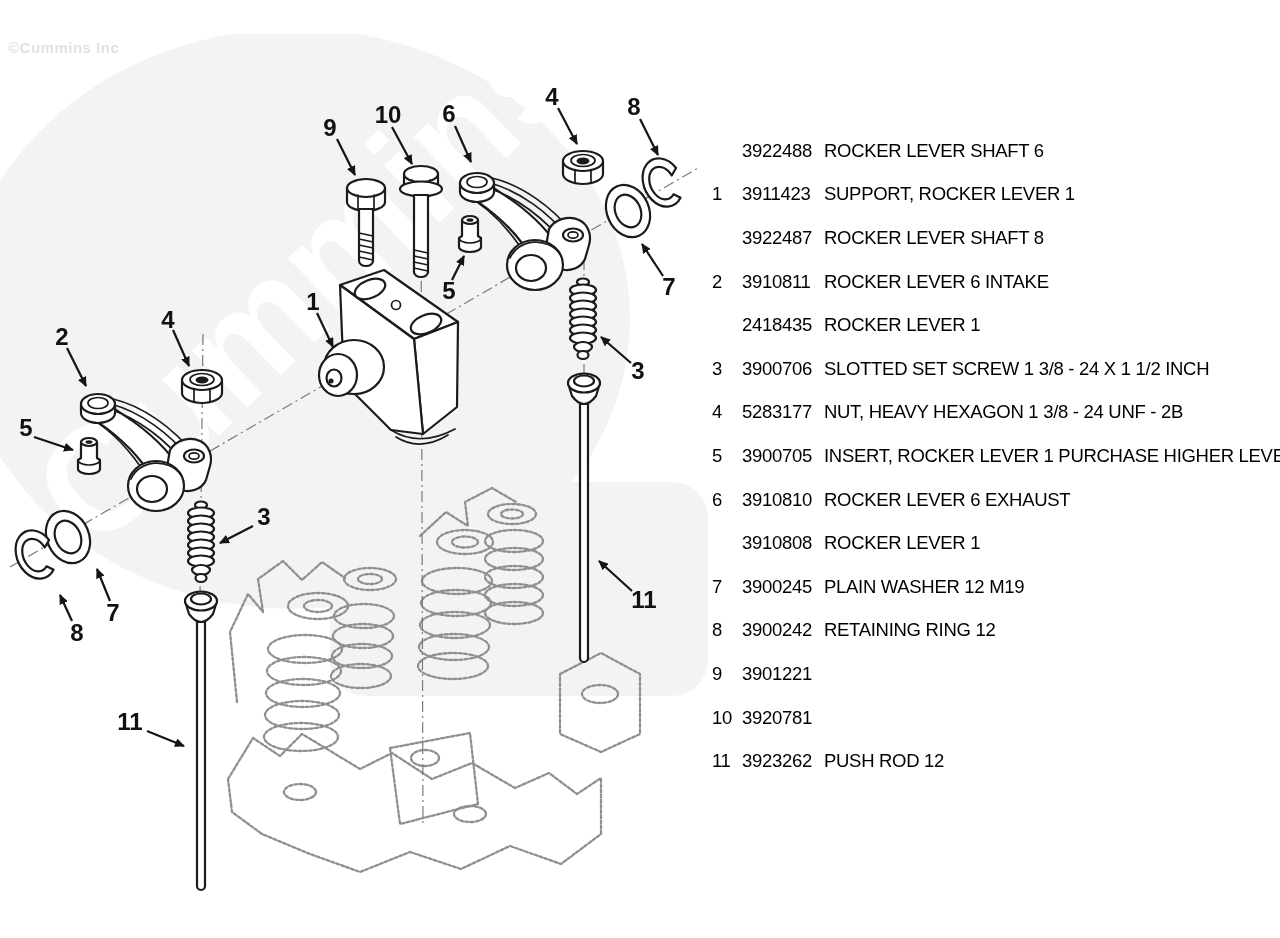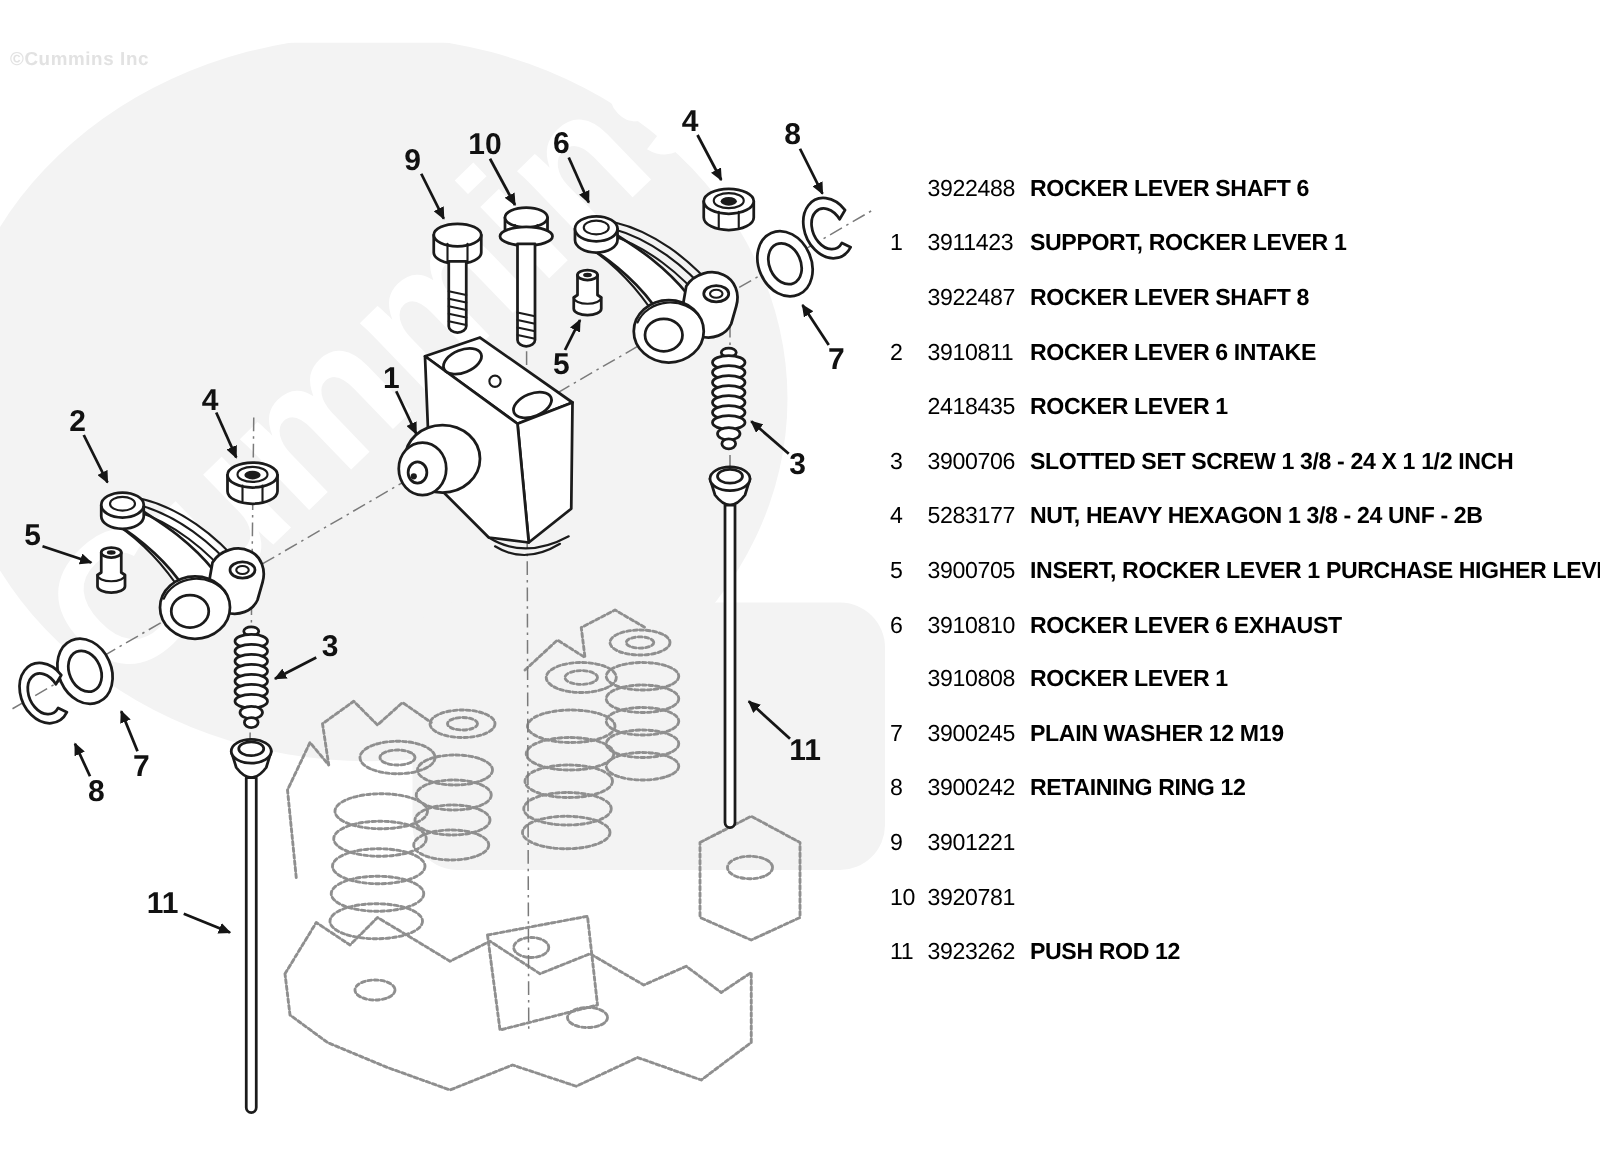--- a/index.html
+++ b/index.html
@@ -15,21 +15,21 @@
   .diagram-svg{position:absolute;left:0;top:0;}
   
   .parts-list{position:absolute;left:712px;top:95px;width:566px;}
   .part-row{
     display:grid;grid-template-columns:30px 82px auto;height:43.6px;
     align-items:center;font-size:18.5px;letter-spacing:-0.3px;color:#000;
     white-space:nowrap;
   }
   .part-row .ref{font-weight:400;}
   .part-row .pn{font-weight:400;}
-  .part-row .desc{font-weight:700;}
+  .part-row .desc{font-weight:400;}
   
   .figure-code{
     position:absolute;left:627px;top:907px;padding:1px 7px 2px 7px;
     border:1px solid #7f7f7f;box-shadow:0 0 0 1px #d9d9d9;
     font-size:17px;font-weight:bold;color:#000;background:#fff;text-align:right;
   }
   
   .ink{stroke:#1b1b1b;stroke-width:2.2;fill:#ffffff;stroke-linejoin:round;stroke-linecap:round;}
   .ink-thin{stroke:#1b1b1b;stroke-width:1.7;fill:none;stroke-linejoin:round;stroke-linecap:round;}
   .ink-fill{fill:#1b1b1b;stroke:none;}

